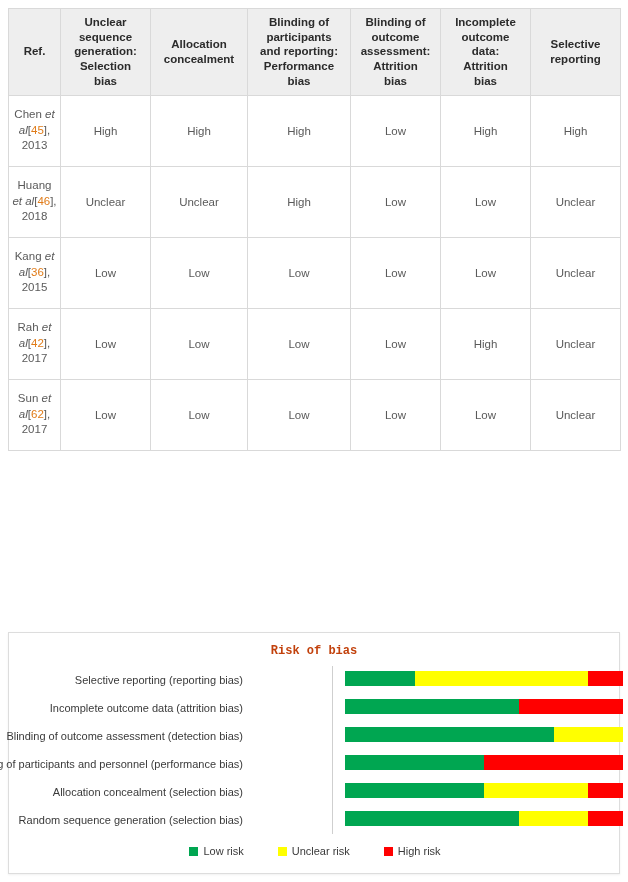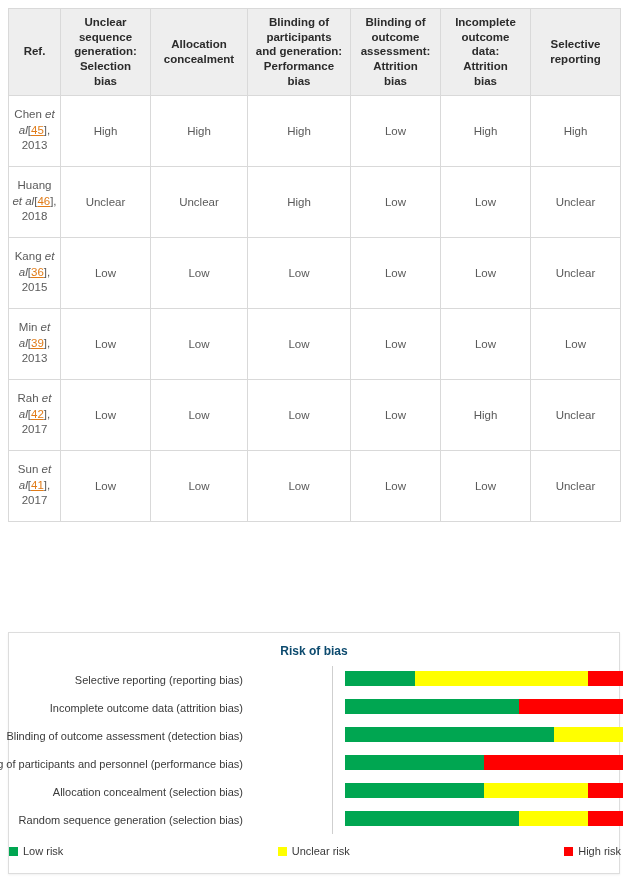--- a/index.html
+++ b/index.html
@@ -56,21 +56,20 @@
     padding-right: 4px;
     font-size: 11.5px;
     color: #5a5a5a;
     line-height: 1.35;
   }
   td.ref-cell .ital {
     font-style: italic;
   }
   td.ref-cell .reflink {
     color: #e07b18;
-    text-decoration: underline;
     cursor: pointer;
   }
 
   
   col.c-ref   { width: 52px; }
   col.c-rsg   { width: 90px; }
   col.c-alloc { width: 97px; }
   col.c-blp   { width: 103px; }
   col.c-blo   { width: 90px; }
   col.c-inc   { width: 90px; }
@@ -94,21 +93,22 @@
     height: 100%;
   }
   .chart-title {
     position: absolute;
     top: 11px;
     left: 0;
     width: 100%;
     text-align: center;
     font-size: 12px;
     font-weight: bold;
-    color: #0c4a6e;
+    color: #c2410c;
+    font-family: Liberation Mono, monospace;
   }
   .plot-area {
     position: absolute;
     left: 0;
     top: 33px;
     width: 612px;
     height: 170px;
   }
   .axis-line {
     position: absolute;
@@ -144,21 +144,21 @@
     display: flex;
   }
   .seg { height: 100%; }
 
   .legend {
     position: absolute;
     left: 0;
     top: 212px;
     width: 612px;
     display: flex;
-    justify-content: space-between;
+    justify-content: center;
     align-items: center;
     gap: 34px;
   }
   .legend-item {
     display: flex;
     align-items: center;
     gap: 5px;
     font-size: 11px;
     color: #3a3a3a;
   }
@@ -194,21 +194,21 @@
           <span>Selection</span><br>
           <span>bias</span>
         </th>
         <th>
           <span>Allocation</span><br>
           <span>concealment</span>
         </th>
         <th>
           <span>Blinding of</span><br>
           <span>participants</span><br>
-          <span>and generation:</span><br>
+          <span>and reporting:</span><br>
           <span>Performance</span><br>
           <span>bias</span>
         </th>
         <th>
           <span>Blinding of</span><br>
           <span>outcome</span><br>
           <span>assessment:</span><br>
           <span>Attrition</span><br>
           <span>bias</span>
         </th>
@@ -247,39 +247,30 @@
         <tr>
           <td class="ref-cell"><span class="author">Kang </span><span class="ital">et al</span>[<span class="reflink">36</span>], 2015</td>
           <td>Low</td>
           <td>Low</td>
           <td>Low</td>
           <td>Low</td>
           <td>Low</td>
           <td>Unclear</td>
         </tr>
         <tr>
-          <td class="ref-cell"><span class="author">Min </span><span class="ital">et al</span>[<span class="reflink">39</span>], 2013</td>
-          <td>Low</td>
-          <td>Low</td>
-          <td>Low</td>
-          <td>Low</td>
-          <td>Low</td>
-          <td>Low</td>
-        </tr>
-        <tr>
           <td class="ref-cell"><span class="author">Rah </span><span class="ital">et al</span>[<span class="reflink">42</span>], 2017</td>
           <td>Low</td>
           <td>Low</td>
           <td>Low</td>
           <td>Low</td>
           <td>High</td>
           <td>Unclear</td>
         </tr>
         <tr>
-          <td class="ref-cell"><span class="author">Sun </span><span class="ital">et al</span>[<span class="reflink">41</span>], 2017</td>
+          <td class="ref-cell"><span class="author">Sun </span><span class="ital">et al</span>[<span class="reflink">62</span>], 2017</td>
           <td>Low</td>
           <td>Low</td>
           <td>Low</td>
           <td>Low</td>
           <td>Low</td>
           <td>Unclear</td>
         </tr>
       </tbody>
   </table>
 </div>

